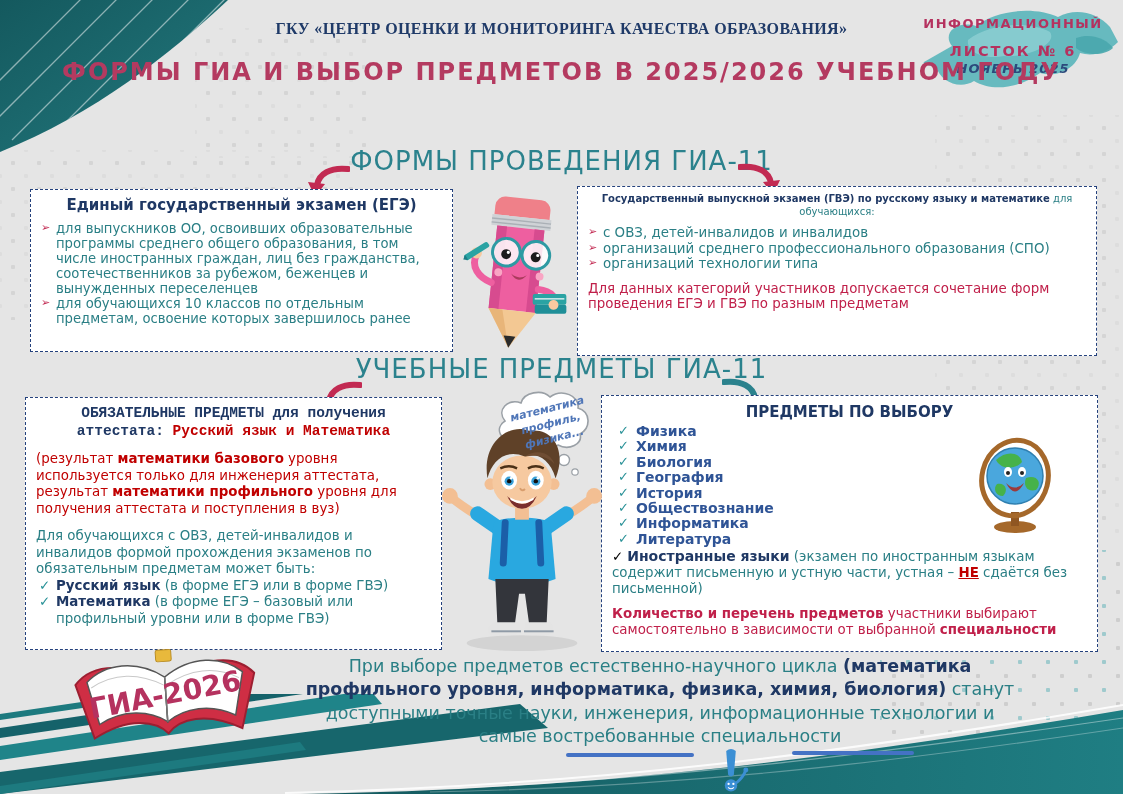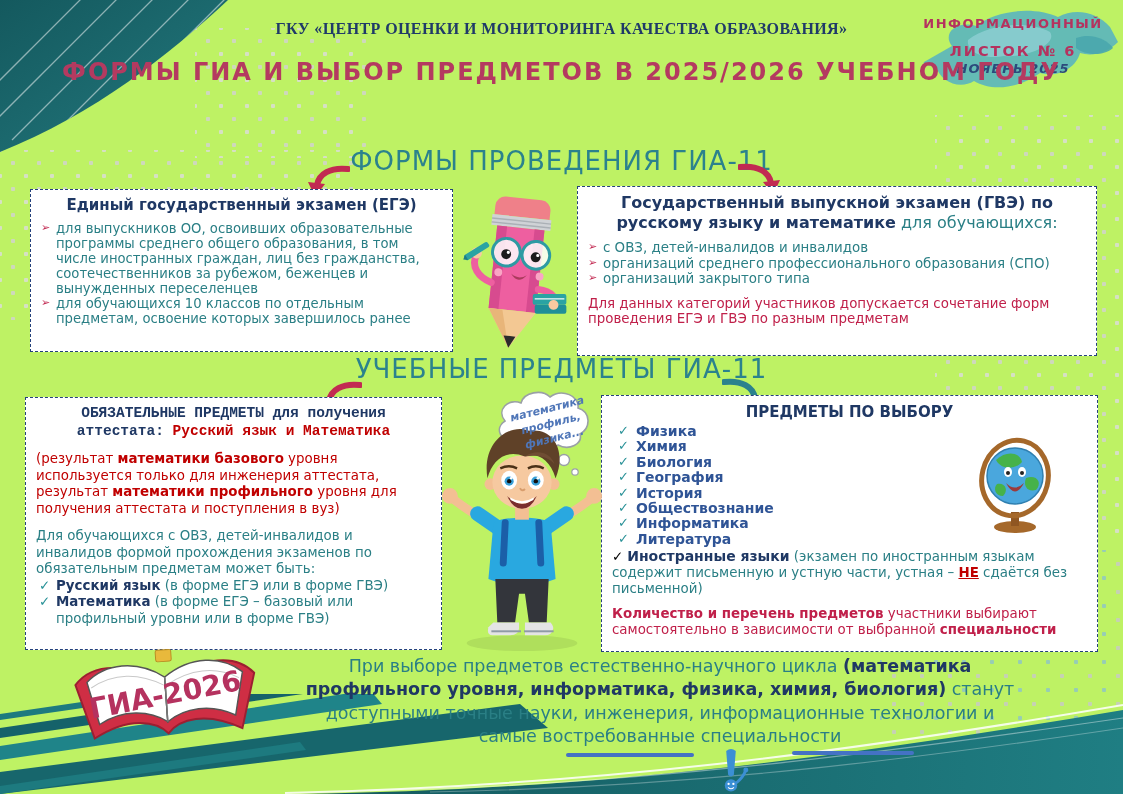--- a/index.html
+++ b/index.html
@@ -1,16 +1,16 @@
 <!DOCTYPE html>
 <html><head>
 <meta charset="utf-8">
 <style>
   html,body{margin:0;padding:0;background:#9aa0a6;}
-  #canvas{position:relative;width:1123px;height:794px;margin:0 auto;background:#bef264;
+  #canvas{position:relative;width:1123px;height:794px;margin:0 auto;background:#e5e5e5;
           overflow:hidden;font-family:"DejaVu Sans",sans-serif;}
   
   .abs{position:absolute;}
   .dots{position:absolute;z-index:0;
     background-image:radial-gradient(#d2d2d2 2px, transparent 2.5px),
                      radial-gradient(#dcdcdc 2px, transparent 2.5px);
     background-size:26px 26px;background-position:0 0,13px 13px;opacity:.8;}
   .dots-teal{background-image:radial-gradient(#c9c9c9 2px, transparent 2.5px),
                      radial-gradient(#8ec4c8 2px, transparent 2.5px);
     background-size:28px 28px;background-position:0 0,14px 14px;}
@@ -40,21 +40,21 @@
     box-sizing:border-box;padding:6px 10px;}
   .dbox .bt{text-align:center;font-weight:bold;color:#1f3864;}
   .li{position:relative;padding-left:15px;}
   .li .mk{position:absolute;left:0;top:1px;color:#c22a52;font-size:11px;}
   .cli{position:relative;padding-left:20px;}
   .cli .mkc{position:absolute;left:3px;top:0;color:#2a9298;font-weight:bold;}
   
   #ege-box{left:30px;top:189px;width:423px;height:163px;font-size:13.2px;line-height:1.14;}
   #ege-box .bt{font-size:15px;margin:1px 0 7px 0;}
   #gve-box{left:577px;top:186px;width:520px;height:170px;font-size:13.4px;line-height:1.16;}
-  #gve-box .bt{font-size:16px;line-height:1.25;margin-bottom:7px;}
+  #gve-box .bt{font-size:10px;line-height:1.25;margin-bottom:7px;}
   #gve-box .note{margin-top:9px;color:#c0204a;}
   #mand-box{left:25px;top:397px;width:417px;height:253px;font-size:13.4px;line-height:1.23;}
   #mand-box .bt{font-size:14.5px;line-height:1.25;font-family:Liberation Mono, monospace;}
   #mand-box .rpara{margin-top:11px;color:#c00000;}
   #mand-box .tpara{margin-top:11px;}
   #choice-box{left:601px;top:395px;width:497px;height:257px;font-size:13.4px;line-height:1.2;}
   #choice-box .bt{font-size:15px;margin:1px 0 3px 0;}
   .subj{position:relative;padding-left:24px;font-size:14px;font-weight:bold;color:#2f5496;line-height:1.1;}
   .subj .mkc{position:absolute;left:6px;top:0;color:#2a9298;font-weight:bold;font-size:13px;}
   #choice-box .foreign{margin-top:1px;line-height:1.18;}
@@ -168,21 +168,21 @@
     <div class="li teal">
       <span class="mk">➢</span>
       <span>с ОВЗ, детей-инвалидов и инвалидов</span>
     </div>
     <div class="li teal">
       <span class="mk">➢</span>
       <span>организаций среднего профессионального образования (СПО)</span>
     </div>
     <div class="li teal">
       <span class="mk">➢</span>
-      <span>организаций закрытого типа</span>
+      <span>организаций технологии типа</span>
     </div>
     <div class="note">Для данных категорий участников допускается сочетание форм проведения ЕГЭ и ГВЭ по разным предметам</div>
   </div>
 
   <svg class="abs" style="left:458px;top:190px;z-index:2;" width="115" height="168" viewBox="0 0 115 170">
     <g transform="rotate(6 57 85)">
       <path d="M40 8 h36 a10 10 0 0 1 10 10 v9 H30 v-9 a10 10 0 0 1 10-10 z" fill="#ef8089"></path>
       <rect x="28" y="27" width="60" height="11" fill="#cfd2d6"></rect>
       <line x1="28" y1="31" x2="88" y2="31" stroke="#aab0b6" stroke-width="1.5"></line>
       <line x1="28" y1="35" x2="88" y2="35" stroke="#aab0b6" stroke-width="1.5"></line>

